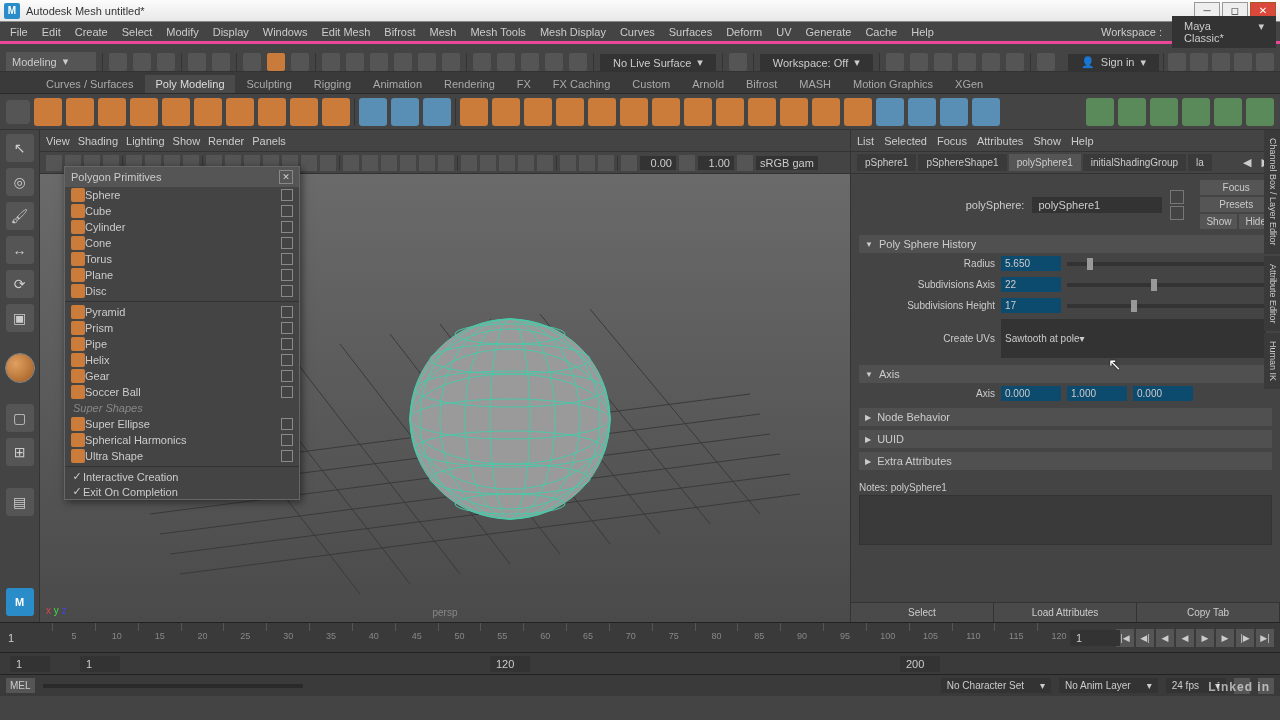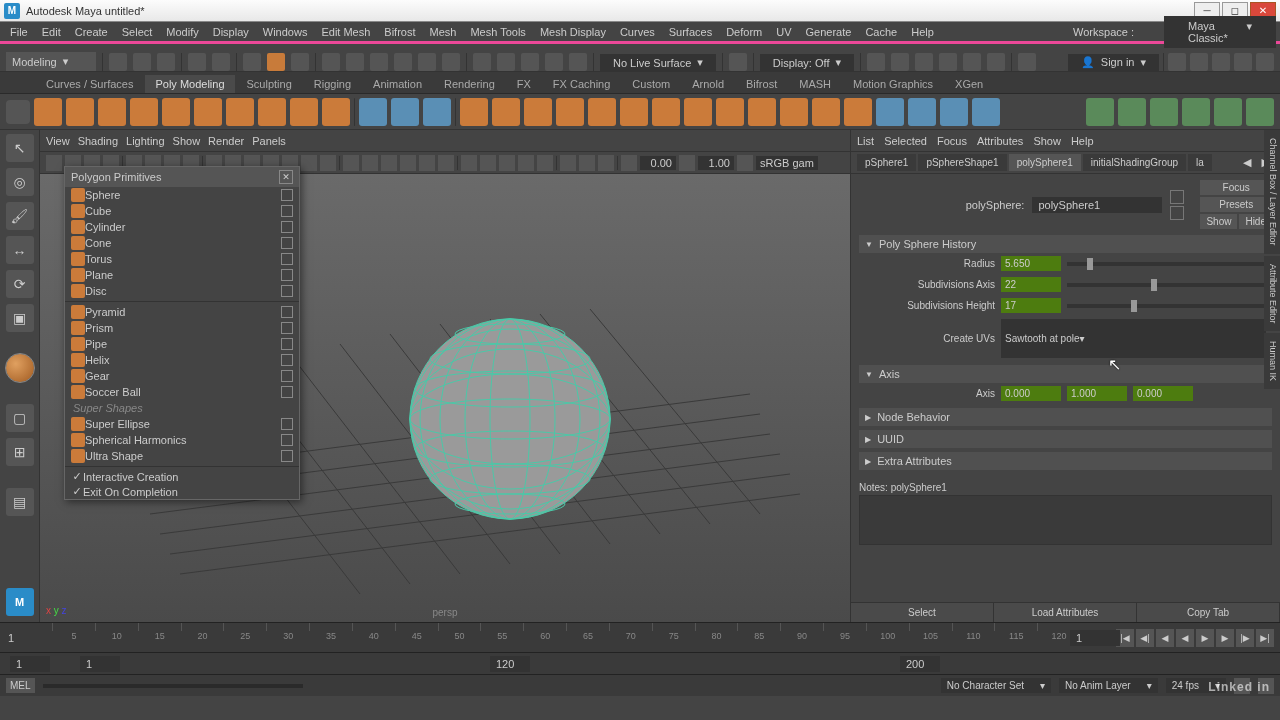--- a/index.html
+++ b/index.html
@@ -6,21 +6,21 @@
 body { font-family: "Segoe UI", Arial, sans-serif; font-size:11px; background:#444; color:#ccc; width:1280px; height:720px; overflow:hidden; position:relative; }
 .titlebar { height:22px; background:linear-gradient(#fcfcfc,#e8e8e8); display:flex; align-items:center; padding:0 4px; color:#333; border-bottom:1px solid #888; }
 .titlebar .logo { width:16px; height:16px; background:#2a8cc8; color:#fff; display:flex; align-items:center; justify-content:center; font-weight:bold; font-size:10px; border-radius:2px; margin-right:6px; }
 .titlebar .winbtns { margin-left:auto; display:flex; gap:2px; }
 .titlebar .winbtn { width:26px; height:18px; display:flex; align-items:center; justify-content:center; font-size:10px; border:1px solid #999; background:#eee; }
 .titlebar .winbtn:first-child, .titlebar .winbtn:nth-child(2) { color:#333; }
 .titlebar .winbtn.close { background:#d9483b; color:#fff; border-color:#a52; }
 .menubar { height:22px; background:#444; display:flex; align-items:center; padding:0 4px; gap:2px; border-bottom:3px solid #ec4899; }
 .menubar span { padding:2px 6px; }
 .menubar .workspace { margin-left:auto; display:flex; align-items:center; gap:4px; }
-.menubar .workspace-field { background:#333; padding:2px 18px; width:112px; display:flex; justify-content:space-between;margin-left:20px; }
+.menubar .workspace-field { background:#333; padding:2px 6px; width:104px; display:flex; justify-content:space-between; }
 .statusline { height:28px; background:#444; display:flex; align-items:flex-end; padding:0 6px; gap:6px; border-bottom:1px solid #333; }
 .statusline .mode { background:#555; padding:3px 6px; display:flex; align-items:center; gap:6px; width:90px; }
 .statusline .tbicon { width:18px; height:18px; background:#555; display:inline-block; border-radius:2px; }
 .statusline .tbicon.or { background:#c87b3a; }
 .statusline .sep { width:1px; height:18px; background:#333; }
 .statusline .pill { background:#333; padding:2px 13px; display:flex; align-items:center; gap:6px; }
 .statusline .signin { margin-left:auto; display:flex; align-items:center; gap:4px; }
 .shelf-tabs { height:22px; background:#3a3a3a; display:flex; align-items:flex-end; padding:0 36px; gap:2px; border-bottom:1px solid #2a2a2a; }
 .shelf-tabs .tab { padding:3px 10px; background:#3a3a3a; color:#aaa; }
 .shelf-tabs .tab.active { background:#4a4a4a; color:#ddd; }
@@ -67,21 +67,21 @@
 .attrtop { display:flex; align-items:center; gap:8px; margin-bottom:6px; }
 .attrtop .btncol { margin-left:auto; display:flex; flex-direction:column; gap:2px; }
 .attrtop .btn { background:#555; padding:2px 10px; text-align:center; font-size:10px; }
 .attrtop .showhide { display:flex; gap:2px; }
 .attrtop .showhide .btn { padding:2px 6px; }
 .attrgroup { margin-bottom:4px; }
 .attrgroup-h { display:flex; align-items:center; gap:6px; background:#505050; padding:3px 6px; }
 .attrgroup-h .tri { font-size:8px; }
 .attrrow { display:flex; align-items:center; padding:3px 6px; gap:6px; }
 .attrrow .lbl { width:130px; text-align:right; font-size:10px; }
-.attrrow .val { background:#4d7c0f; padding:2px 4px; width:60px; font-size:10px; }
+.attrrow .val { background:#0c4a6e; padding:2px 4px; width:60px; font-size:10px; }
 .attrrow .slider { flex:1; height:4px; background:#333; position:relative; }
 .attrrow .slider .thumb { position:absolute; width:6px; height:12px; background:#999; top:-4px; }
 .attrrow .sel { background:#333; padding:14px 4px; flex:1; display:flex; justify-content:flex-start; font-size:10px; }
 .attrnotes { margin-top:10px; }
 .attrnotes .nlbl { font-size:10px; padding:2px 0; }
 .attrnotes .narea { background:#3a3a3a; height:50px; border:1px solid #333; }
 .attrbtm { display:flex; border-top:1px solid #333; }
 .attrbtm .abtn { flex:1; text-align:center; padding:4px; background:#4a4a4a; border-right:1px solid #333; font-size:10px; }
 .sidetabs { position:absolute; right:0; top:130px; width:16px; display:flex; flex-direction:column; gap:2px; }
 .sidetabs .stab { writing-mode:vertical-rl; padding:8px 2px; background:#3a3a3a; font-size:9px; text-align:center; }
@@ -99,21 +99,21 @@
 .bottombar .drop { background:#333; padding:2px 6px; display:flex; align-items:center; gap:16px; }
 .bottombar .spacer { flex:1; }
 .cursor { position:absolute; top:355px; left:1108px; font-size:16px; color:#fff; z-index:20; pointer-events:none; text-shadow:0 0 2px #000; }
 .watermark { position:absolute; right:10px; bottom:26px; font-size:12px; color:rgba(255,255,255,0.6); font-weight:bold; letter-spacing:1px;}
 </style>
 </head>
 <body>
 
 <div class="titlebar">
   <div class="logo">M</div>
-  <span>Autodesk Maya  untitled*</span>
+  <span>Autodesk Mesh  untitled*</span>
   <div class="winbtns">
     <div class="winbtn">─</div>
     <div class="winbtn">◻</div>
     <div class="winbtn close">✕</div>
   </div>
 </div>
 
 <div class="menubar">
   <span>File</span>
   <span>Edit</span>
@@ -174,21 +174,21 @@
   <span class="tbicon"></span>
   <span class="sep"></span>
   <div class="pill">
       <span>No Live Surface</span>
       <span>▾</span>
     </div>
   <span class="sep"></span>
   <span class="tbicon"></span>
   <span class="sep"></span>
   <div class="pill">
-      <span>Display: Off</span>
+      <span>Workspace: Off</span>
       <span>▾</span>
     </div>
   <span class="sep"></span>
   <span class="tbicon"></span>
   <span class="tbicon"></span>
   <span class="tbicon"></span>
   <span class="tbicon"></span>
   <span class="tbicon"></span>
   <span class="tbicon"></span>
   <span class="sep"></span>

